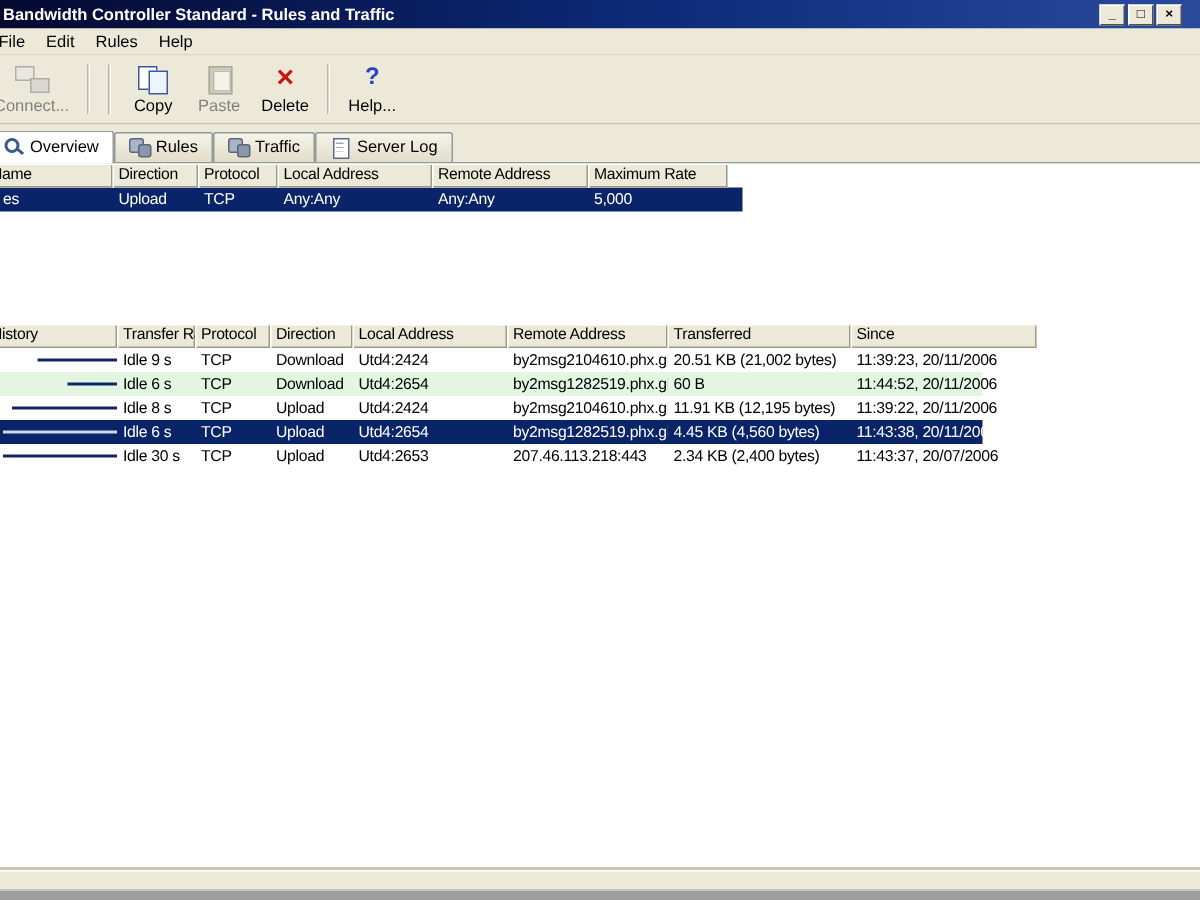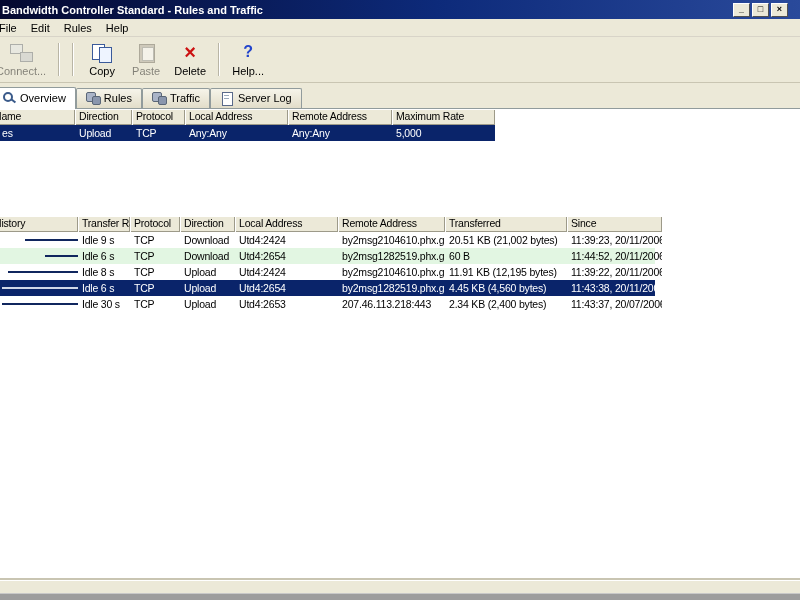--- a/index.html
+++ b/index.html
@@ -56,22 +56,22 @@
   
   .content{flex:1;background:#fff;overflow:hidden;}
   .hdr{display:flex;}
   .hc{flex:none;background:#ece9d8;box-shadow:inset 1px 1px 0 #ffffff,inset -1px -1px 0 #9d9a89;padding:1px 4px;height:16px;white-space:nowrap;overflow:hidden;font-size:10.5px;letter-spacing:-0.2px;}
   .row{display:flex;height:16px;align-items:center;}
   .cell{flex:none;padding:0 4px;white-space:nowrap;overflow:hidden;height:16px;line-height:16px;font-size:10.5px;letter-spacing:-0.2px;}
   .row.sel{background:#0a246a;color:#fff;}
   .row.green{background:#e2f6e2;}
   .rules{width:505px;}
   .traffic{width:665px;margin-top:75px;}
-  .ru0{width:85px}.ru1{width:57px}.ru2{width:53px}.ru3{width:103px}.ru4{width:104px}.ru5{width:103px}
-  .tr0{width:88px}.tr1{width:52px}.tr2{width:50px}.tr3{width:55px}.tr4{width:103px}.tr5{width:107px}.tr6{width:122px}.tr7{width:95px}
+  .ru0{width:85px}.ru1{width:57px}.ru2{width:53px}.ru3{width:103px}.ru4{width:104px}.ru5{width:93px}
+  .tr0{width:88px}.tr1{width:52px}.tr2{width:50px}.tr3{width:55px}.tr4{width:103px}.tr5{width:107px}.tr6{width:122px}.tr7{width:124px}
   .name-pad{padding-left:12px;}
   .c-hist{display:flex;align-items:center;justify-content:flex-end;padding-right:0;}
   .spark{height:2px;background:#10265e;}
   .row.sel .spark{background:#cfd6e8;}
 
   
   .statusbar{height:13px;background:#ece9d8;border-top:1px solid #fff;box-shadow:0 -2px 0 #c9c5b2;flex:none;}
   .taskbar{position:absolute;left:0;bottom:0;width:800px;height:7px;background:#9d9d9d;border-top:1px solid #c8c8c8;}
 </style>
 </head>

